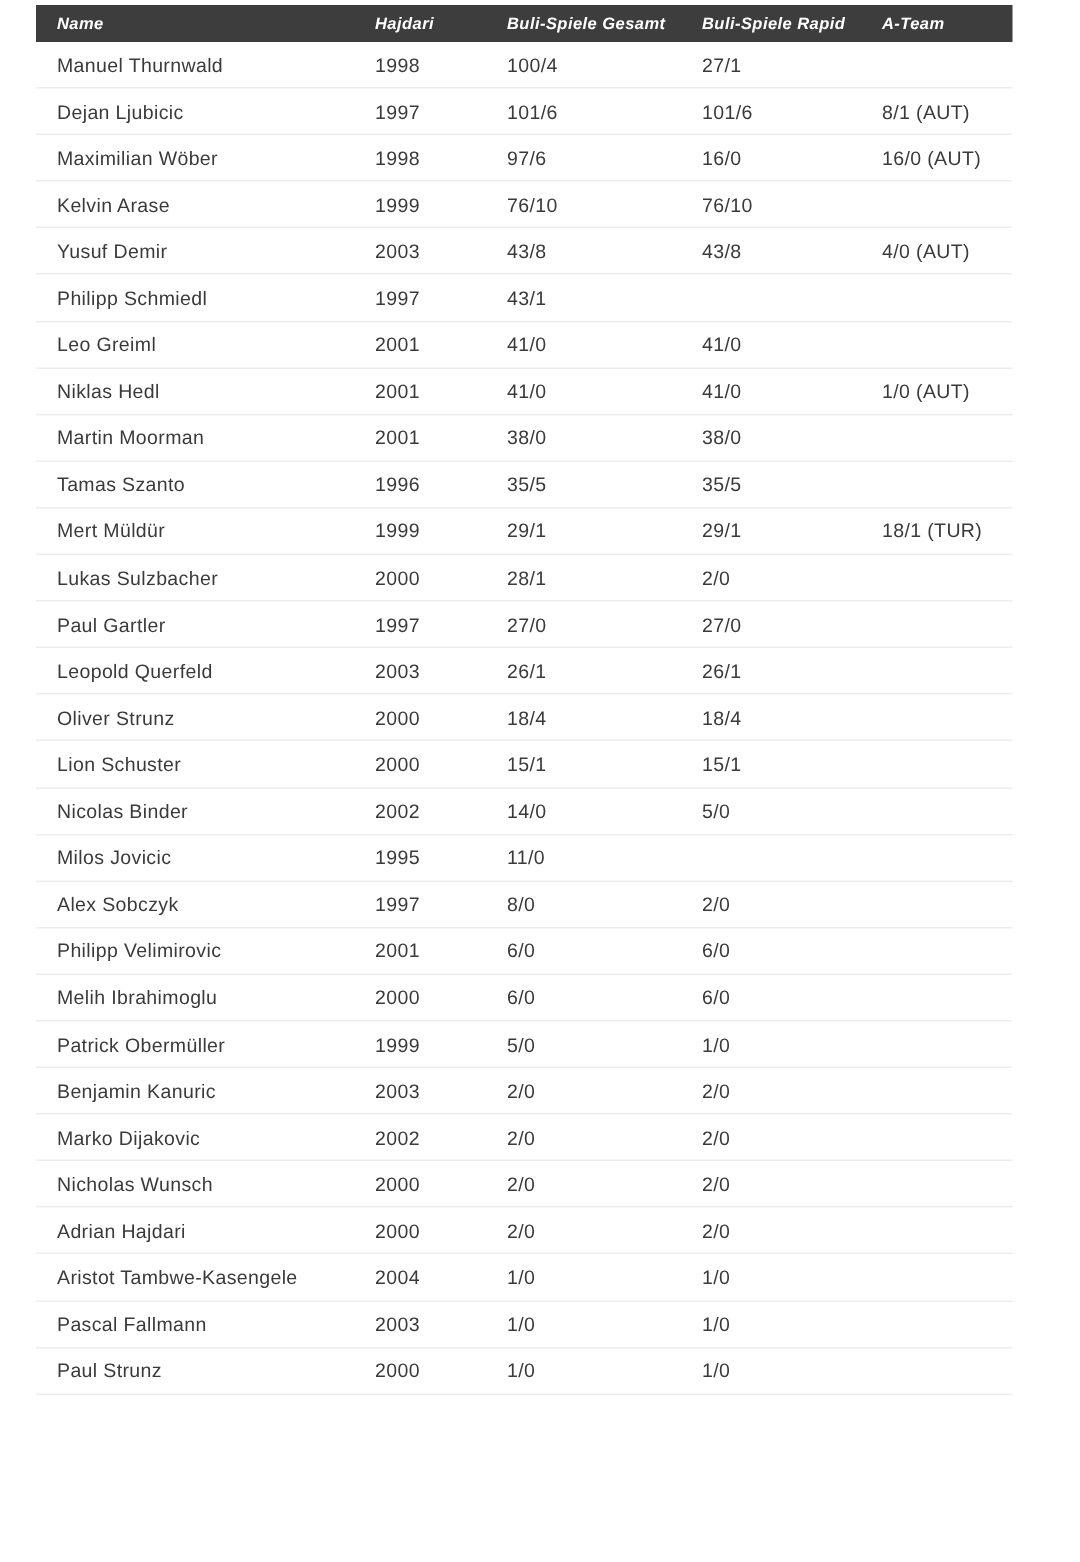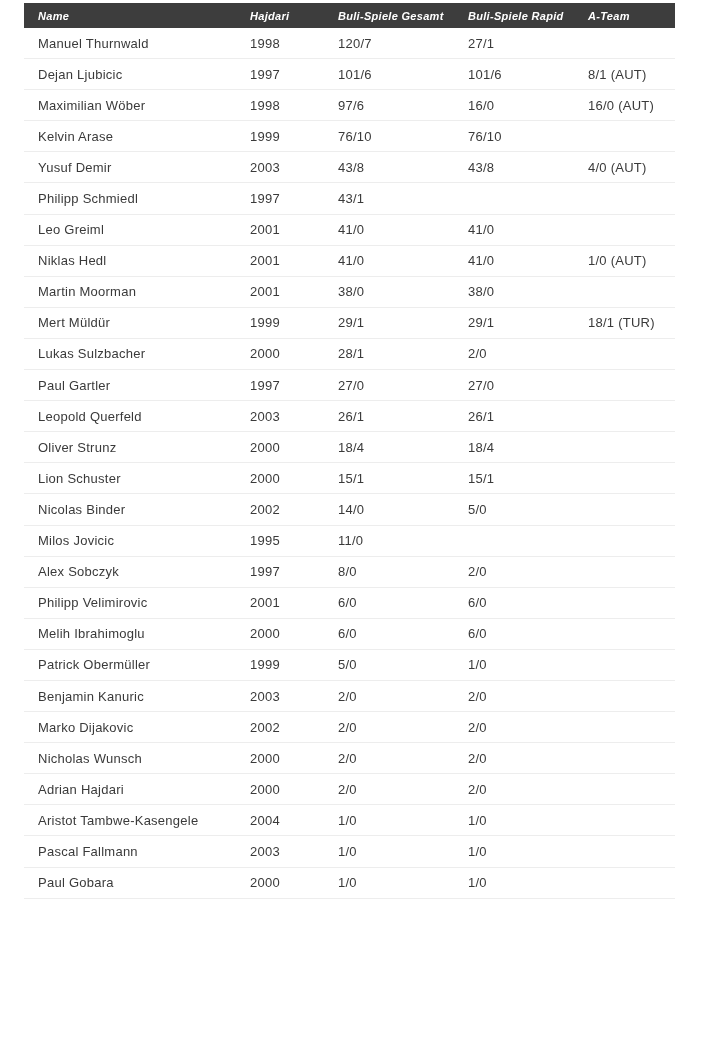--- a/index.html
+++ b/index.html
@@ -67,21 +67,21 @@
         <th>Hajdari</th>
         <th>Buli-Spiele Gesamt</th>
         <th>Buli-Spiele Rapid</th>
         <th>A-Team</th>
       </tr>
     </thead>
     <tbody id="players-tbody">
         <tr>
           <td>Manuel Thurnwald</td>
           <td>1998</td>
-          <td>120/7</td>
+          <td>100/4</td>
           <td>27/1</td>
           <td></td>
         </tr>
         <tr>
           <td>Dejan Ljubicic</td>
           <td>1997</td>
           <td>101/6</td>
           <td>101/6</td>
           <td>8/1 (AUT)</td>
         </tr>
@@ -128,20 +128,27 @@
           <td>1/0 (AUT)</td>
         </tr>
         <tr>
           <td>Martin Moorman</td>
           <td>2001</td>
           <td>38/0</td>
           <td>38/0</td>
           <td></td>
         </tr>
         <tr>
+          <td>Tamas Szanto</td>
+          <td>1996</td>
+          <td>35/5</td>
+          <td>35/5</td>
+          <td></td>
+        </tr>
+        <tr>
           <td>Mert Müldür</td>
           <td>1999</td>
           <td>29/1</td>
           <td>29/1</td>
           <td>18/1 (TUR)</td>
         </tr>
         <tr>
           <td>Lukas Sulzbacher</td>
           <td>2000</td>
           <td>28/1</td>
@@ -254,21 +261,21 @@
           <td></td>
         </tr>
         <tr>
           <td>Pascal Fallmann</td>
           <td>2003</td>
           <td>1/0</td>
           <td>1/0</td>
           <td></td>
         </tr>
         <tr>
-          <td>Paul Gobara</td>
+          <td>Paul Strunz</td>
           <td>2000</td>
           <td>1/0</td>
           <td>1/0</td>
           <td></td>
         </tr>
       </tbody>
   </table>
 </div>
 
 </body></html>

